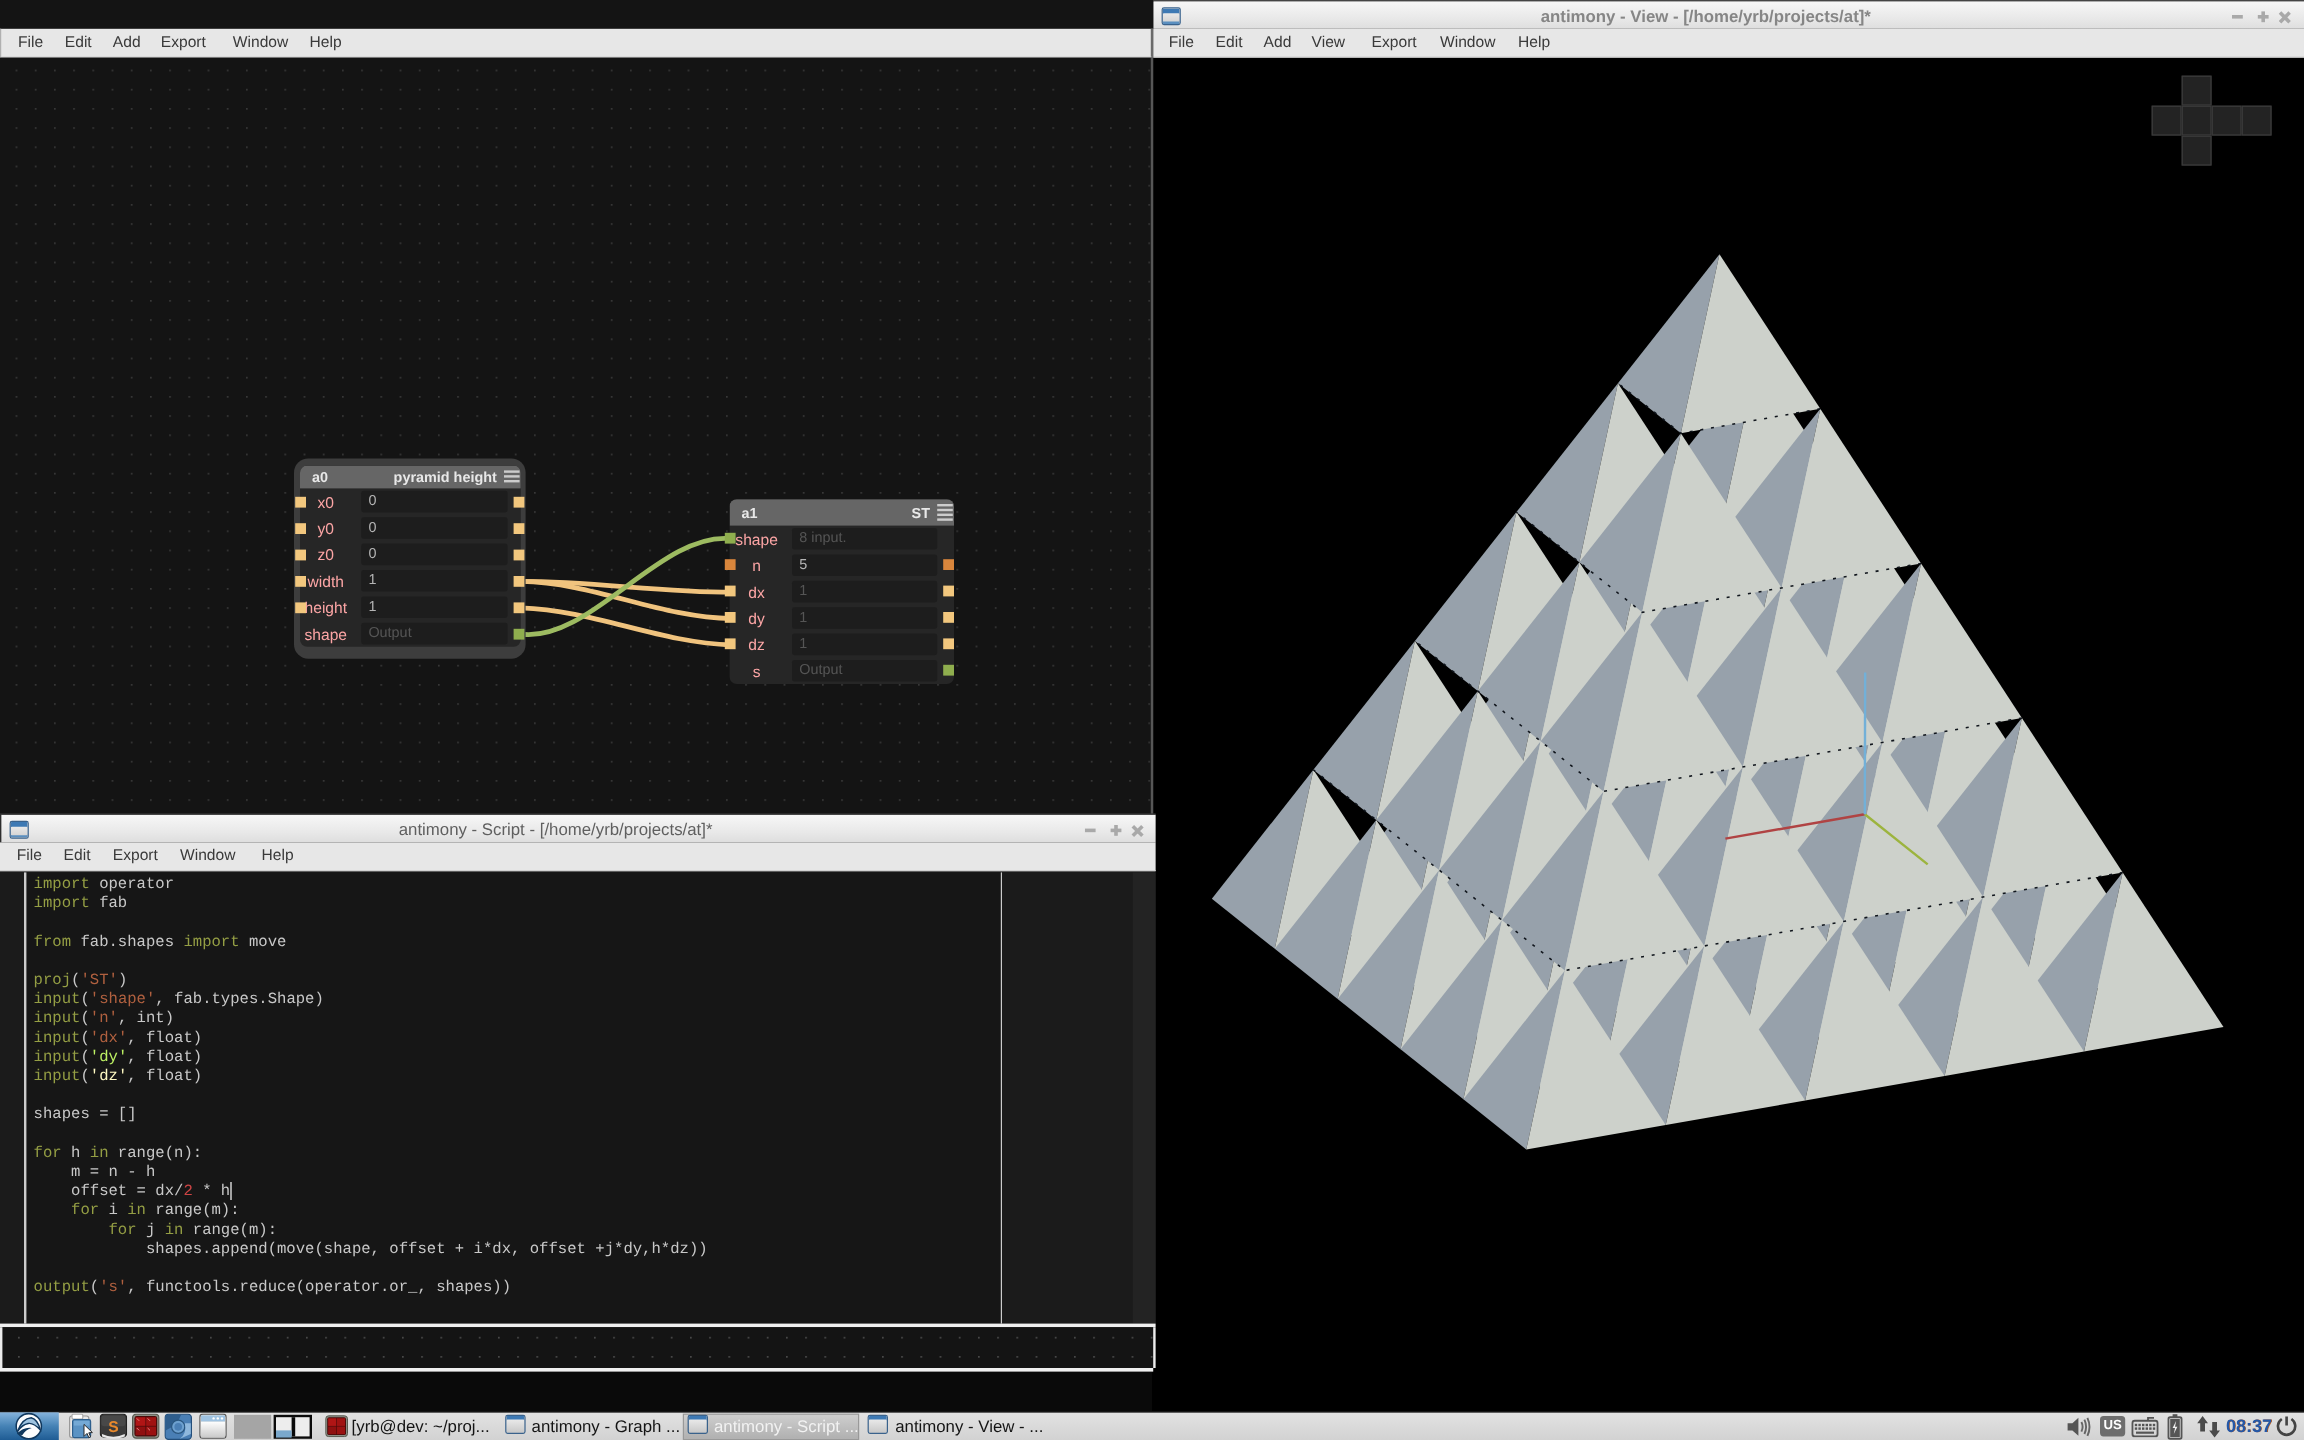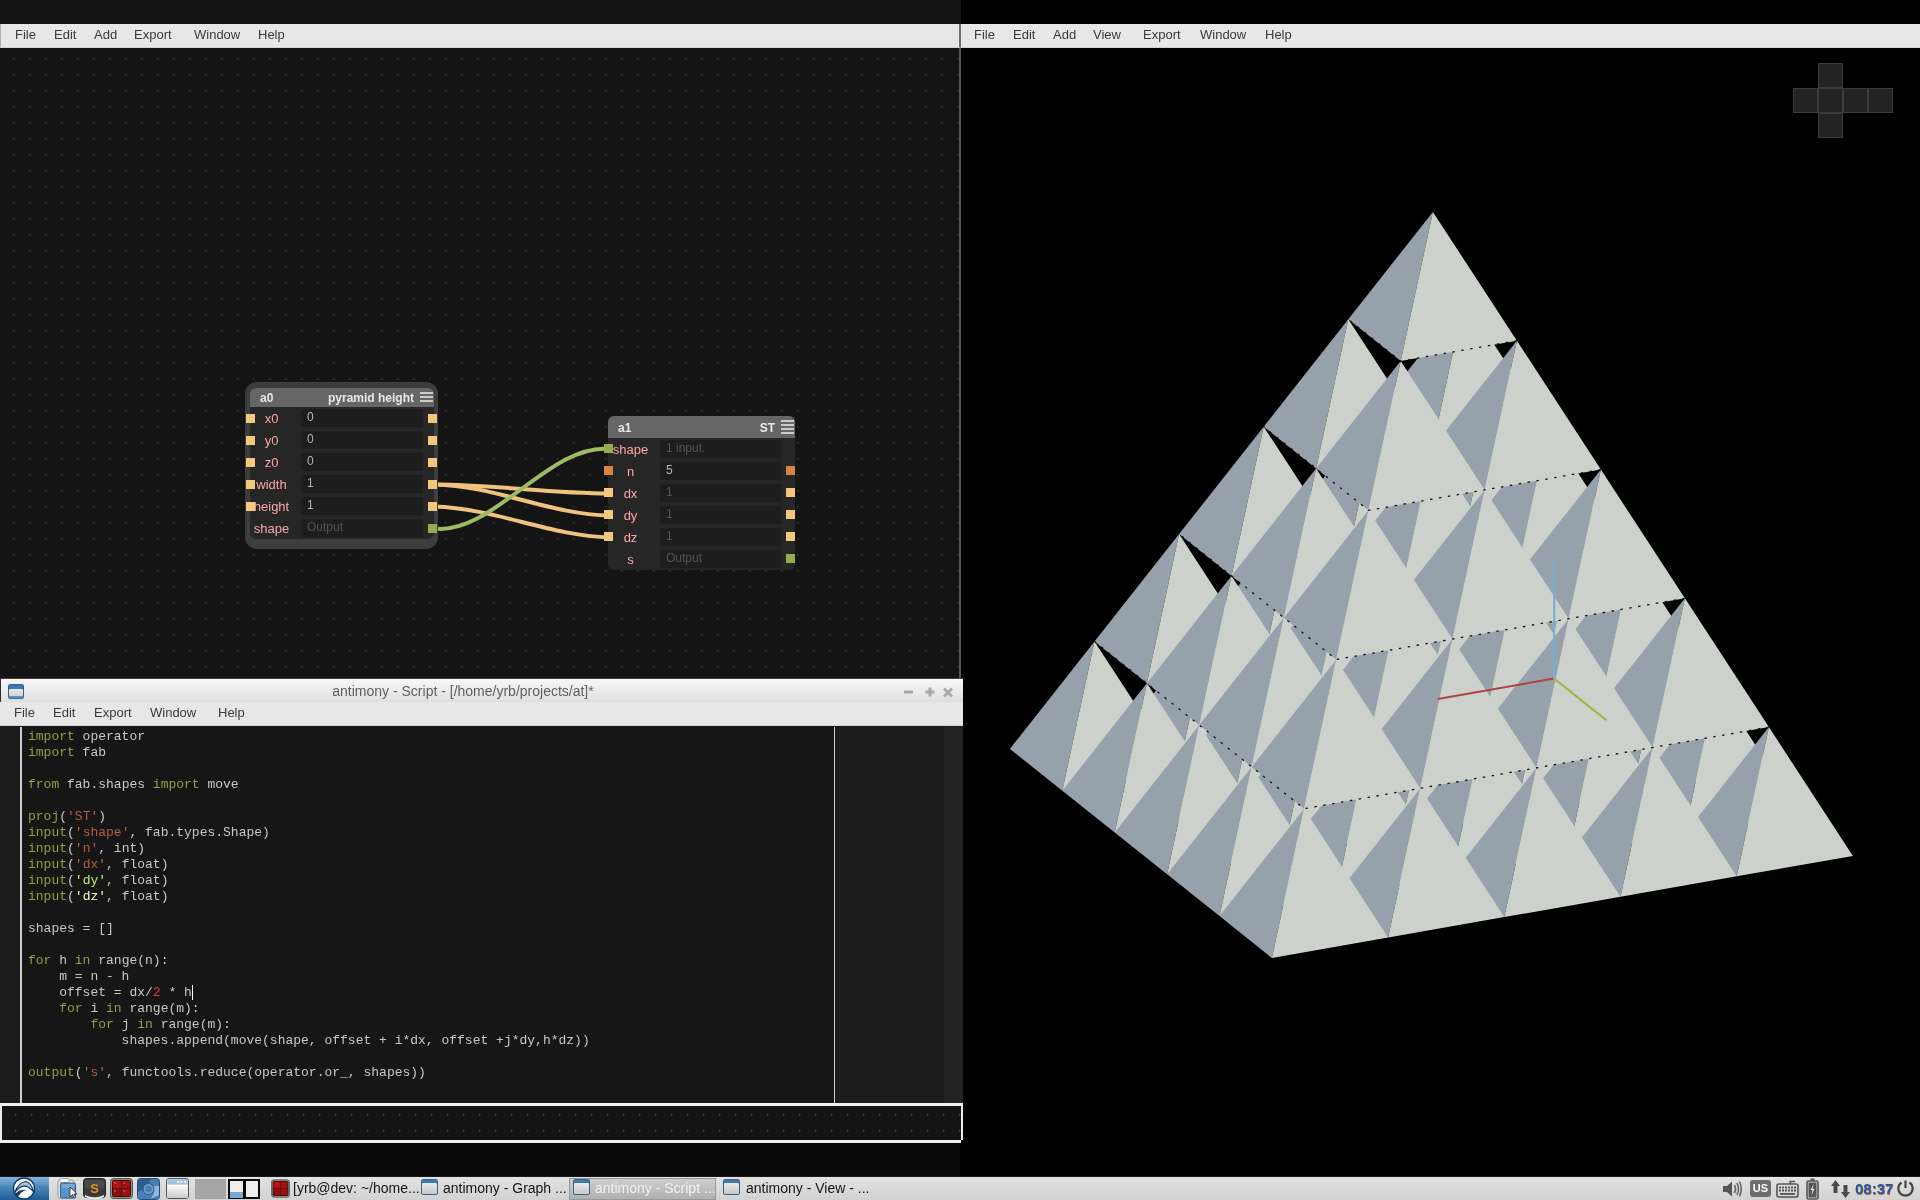--- a/index.html
+++ b/index.html
@@ -31,20 +31,30 @@
 
 #taskbar{position:absolute;left:0;top:1176px;width:1920px;height:24px;
 background:linear-gradient(#e2e2e2,#d2d2d2);border-top:1px solid #1a1a1a}
 .tbtext{position:absolute;top:3px;font-size:14px;color:#141414;white-space:nowrap}
 .ticon{position:absolute;top:2px;width:17px;height:16px;border-radius:2px;
 background:linear-gradient(#f2f2f2,#c8c8c8);border:1px solid #39628c;
 box-shadow:inset 0 3px 0 #3d79b4}
 </style></head><body>
 
 <div class="abs" style="left:960px;top:0;width:960px;height:1176px;background:#000">
+  <div class="titlebar" style="border-left:1px solid #555">
+    <div class="wicon"></div>
+    <div class="title" style="font-weight:bold;color:#868686">antimony - View - [/home/yrb/projects/at]*</div>
+    <svg class="abs" style="left:899px;top:8px" width="52" height="11" viewBox="0 0 52 11">
+      <rect x="0" y="3.5" width="9" height="3" fill="#a9a9a9"></rect>
+      <rect x="21.5" y="3.5" width="9" height="3" fill="#a9a9a9"></rect>
+      <rect x="24.5" y="0.5" width="3" height="9" fill="#a9a9a9"></rect>
+      <path d="M40 1.5 L48 9.5 M48 1.5 L40 9.5" stroke="#a9a9a9" stroke-width="3"></path>
+    </svg>
+  </div>
   <div class="menubar">
     <span class="mi" style="left:14px">File</span>
     <span class="mi" style="left:53px">Edit</span>
     <span class="mi" style="left:93px">Add</span>
     <span class="mi" style="left:133px">View</span>
     <span class="mi" style="left:183px">Export</span>
     <span class="mi" style="left:240px">Window</span>
     <span class="mi" style="left:305px">Help</span>
   </div>
   <div class="abs" id="view3d" style="left:0;top:48px;width:960px;height:1128px">
@@ -264,21 +274,21 @@
           <span class="nname" style="top:5px">ST</span>
         <div class="burger" style="top:4px">
             <div></div>
             <div></div>
             <div></div>
             <div></div>
           </div>
         </div>
       <div class="nrow">
           <span class="nlabel" style="left:0;width:45px">shape</span>
-          <span class="nfield" style="left:52px;width:121px;color:#555">1 input.</span>
+          <span class="nfield" style="left:52px;width:121px;color:#555">8 input.</span>
         </div>
       <div class="nrow">
           <span class="nlabel" style="left:0;width:45px">n</span>
           <span class="nfield" style="left:52px;width:121px">5</span>
         </div>
       <div class="nrow">
           <span class="nlabel" style="left:0;width:45px">dx</span>
           <span class="nfield" style="left:52px;width:121px;color:#555">1</span>
         </div>
       <div class="nrow">
@@ -441,21 +451,21 @@
 
   <div>
   <svg class="abs" style="left:271px;top:2px" width="19" height="19" viewBox="0 0 23 22">
     <rect x="0.5" y="0.5" width="22" height="21" rx="3" fill="#8c8f85" stroke="#55584f"></rect>
     <rect x="2" y="2" width="19" height="18" rx="2" fill="#4a0b0b"></rect>
     <rect x="3" y="3" width="8.2" height="7.7" fill="#b01515"></rect>
     <rect x="11.8" y="3" width="8.2" height="7.7" fill="#a01212"></rect>
     <rect x="3" y="11.3" width="8.2" height="7.7" fill="#8f1010"></rect>
     <rect x="11.8" y="11.3" width="8.2" height="7.7" fill="#9a1111"></rect>
   </svg>
-  <span class="tbtext" style="left:293px">[yrb@dev: ~/home...</span>
+  <span class="tbtext" style="left:293px">[yrb@dev: ~/proj...</span>
   <div class="ticon" style="left:421px"></div>
   <span class="tbtext" style="left:443px">antimony - Graph ...</span>
   <div class="abs" style="left:569px;top:1px;width:147px;height:22px;
     background:linear-gradient(#cecece,#b0b0b0);border:1px solid #999"></div>
   <div class="ticon" style="left:573px"></div>
   <span class="tbtext" style="left:595px;color:#f2f2f2">antimony - Script ...</span>
   <div class="ticon" style="left:723px"></div>
   <span class="tbtext" style="left:746px">antimony - View - ...</span>
 </div>
 

